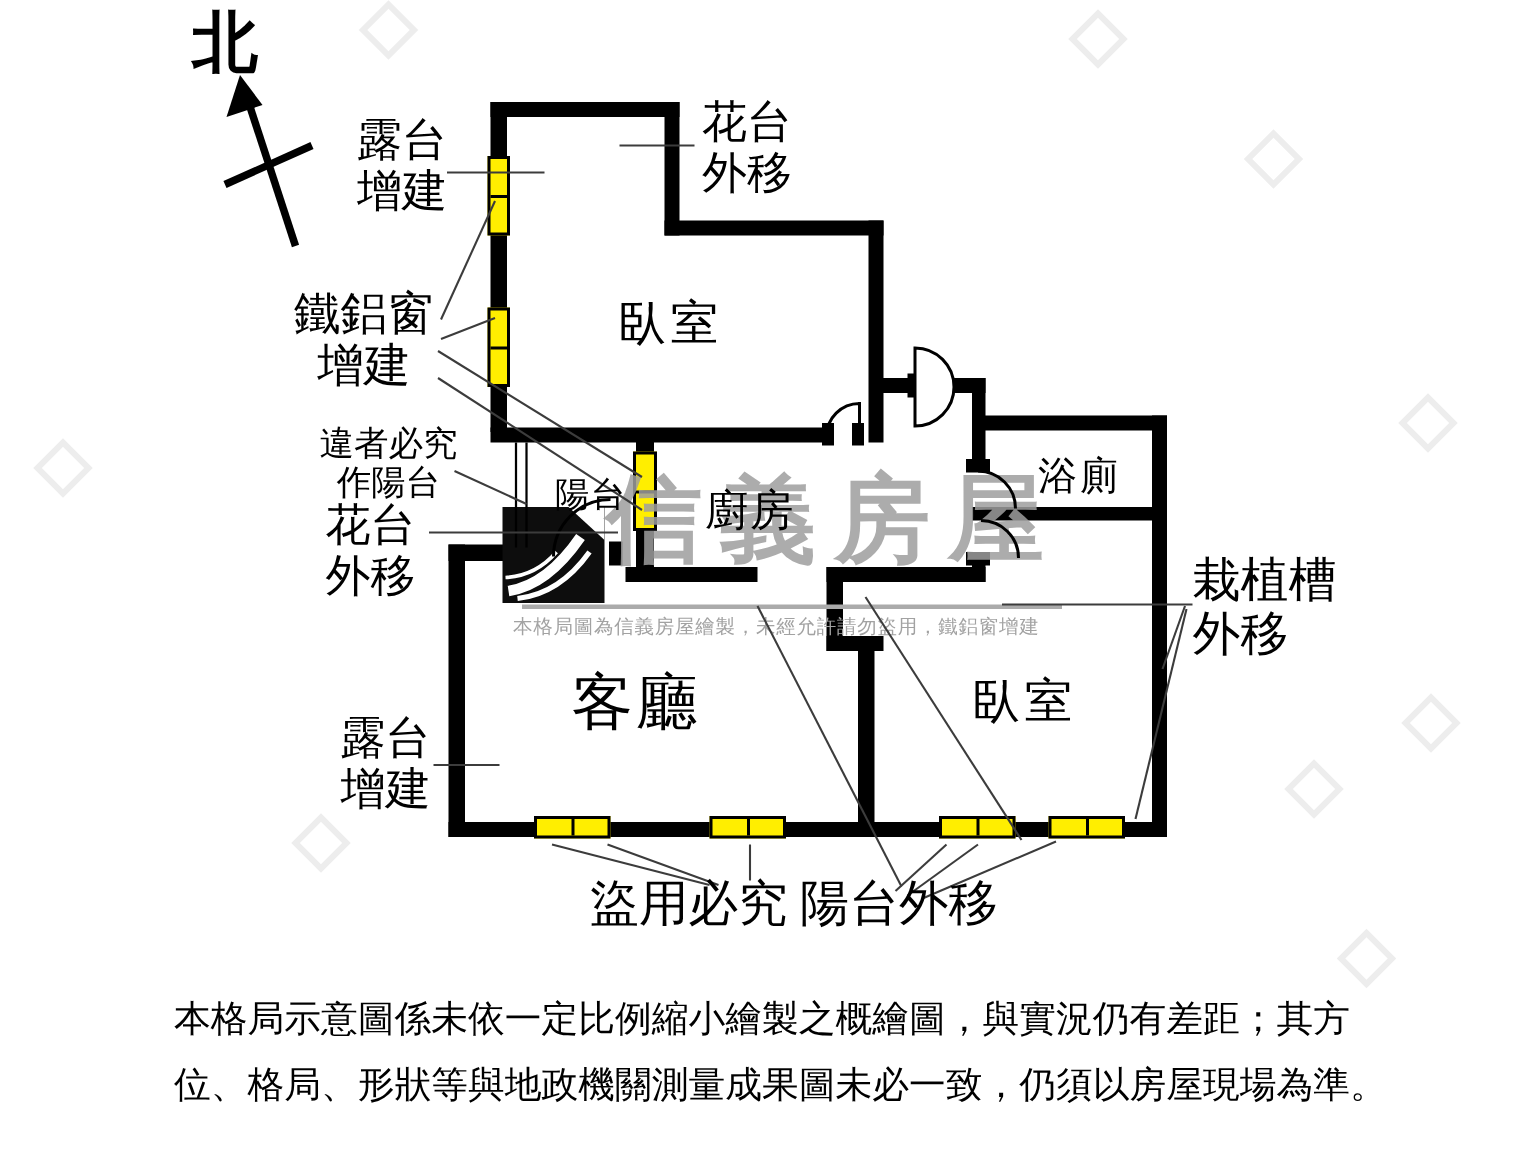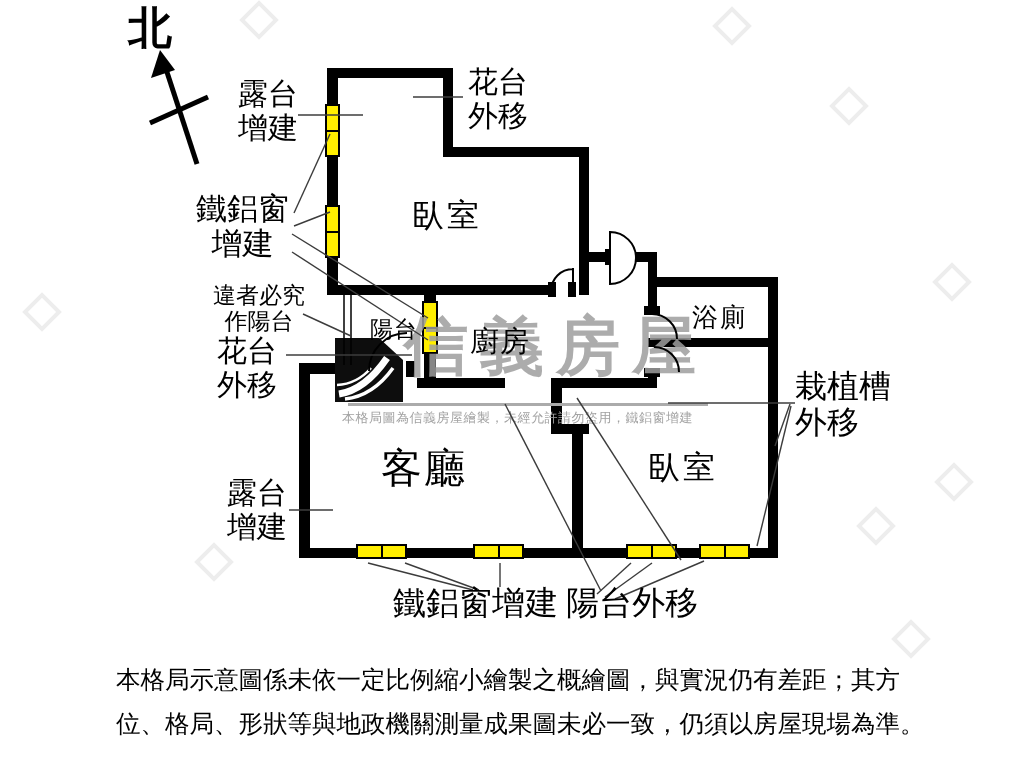--- a/index.html
+++ b/index.html
@@ -177,21 +177,21 @@
     <div class="lbl ctr" style="left:190px;top:192px;width:105px;font-size:31px;">鐵鋁窗
 增建</div>
     <div class="lbl ctr" style="left:206px;top:283px;width:106px;font-size:23px;">違者必究
 作陽台</div>
     <div class="lbl ctr" style="left:209px;top:334px;width:76px;font-size:30px;">花台
 外移</div>
     <div class="lbl ctr" style="left:221px;top:476px;width:72px;font-size:30px;">露台
 增建</div>
     <div class="lbl" style="left:795px;top:369px;width:110px;font-size:32px;">栽植槽
 外移</div>
-    <div class="lbl" style="left:393px;top:585px;font-size:33px;white-space:nowrap;">鐵鋁窗增建  陽台外移</div>
+    <div class="lbl" style="left:393px;top:585px;font-size:33px;white-space:nowrap;">盜用必究  陽台外移</div>
 
     <div class="lbl" style="left:412px;top:198px;font-size:32px;letter-spacing:3px;">臥室</div>
     <div class="lbl" style="left:648px;top:450px;font-size:32px;letter-spacing:3px;">臥室</div>
     <div class="lbl" style="left:381px;top:446px;font-size:41px;letter-spacing:2px;">客廳</div>
     <div class="lbl" style="left:470px;top:325px;font-size:29px;letter-spacing:1px;">廚房</div>
     <div class="lbl" style="left:692px;top:303px;font-size:26px;letter-spacing:2px;">浴廁</div>
     <div class="lbl" style="left:370px;top:317px;font-size:23px;letter-spacing:1px;">陽台</div>
 
     <div class="disc" style="top:664px;">本格局示意圖係未依一定比例縮小繪製之概繪圖，與實況仍有差距；其方</div>
     <div class="disc" style="top:696px;margin-top:12px;">位、格局、形狀等與地政機關測量成果圖未必一致，仍須以房屋現場為準。</div>

